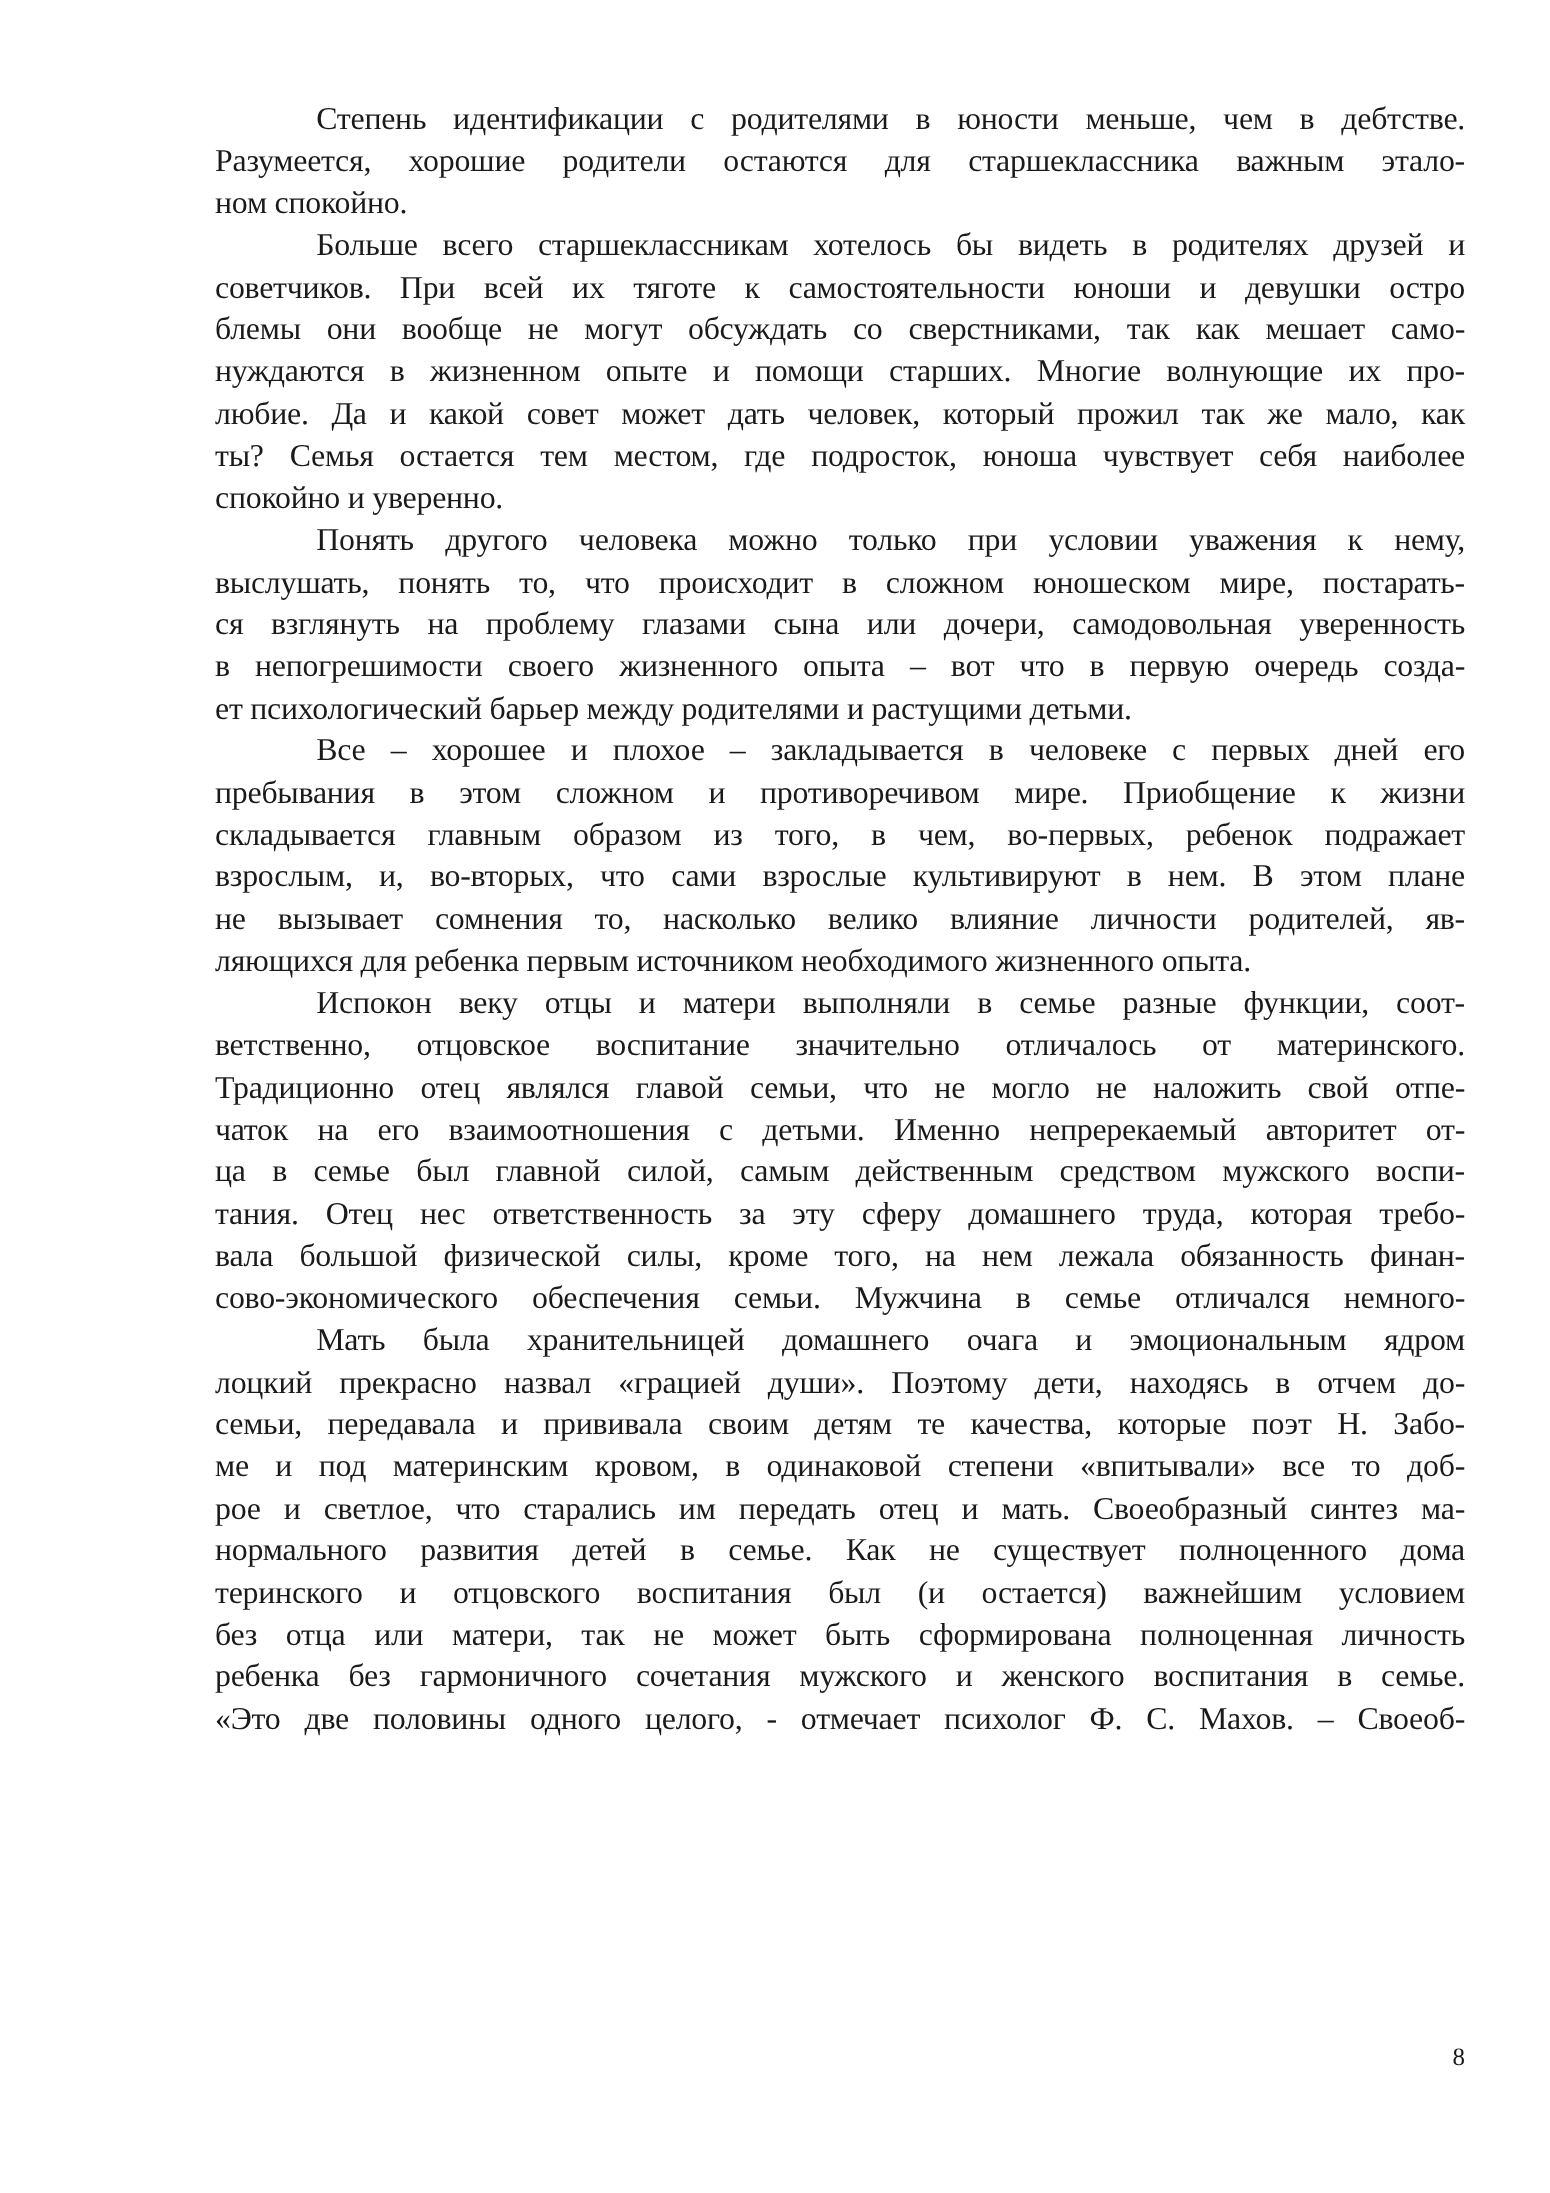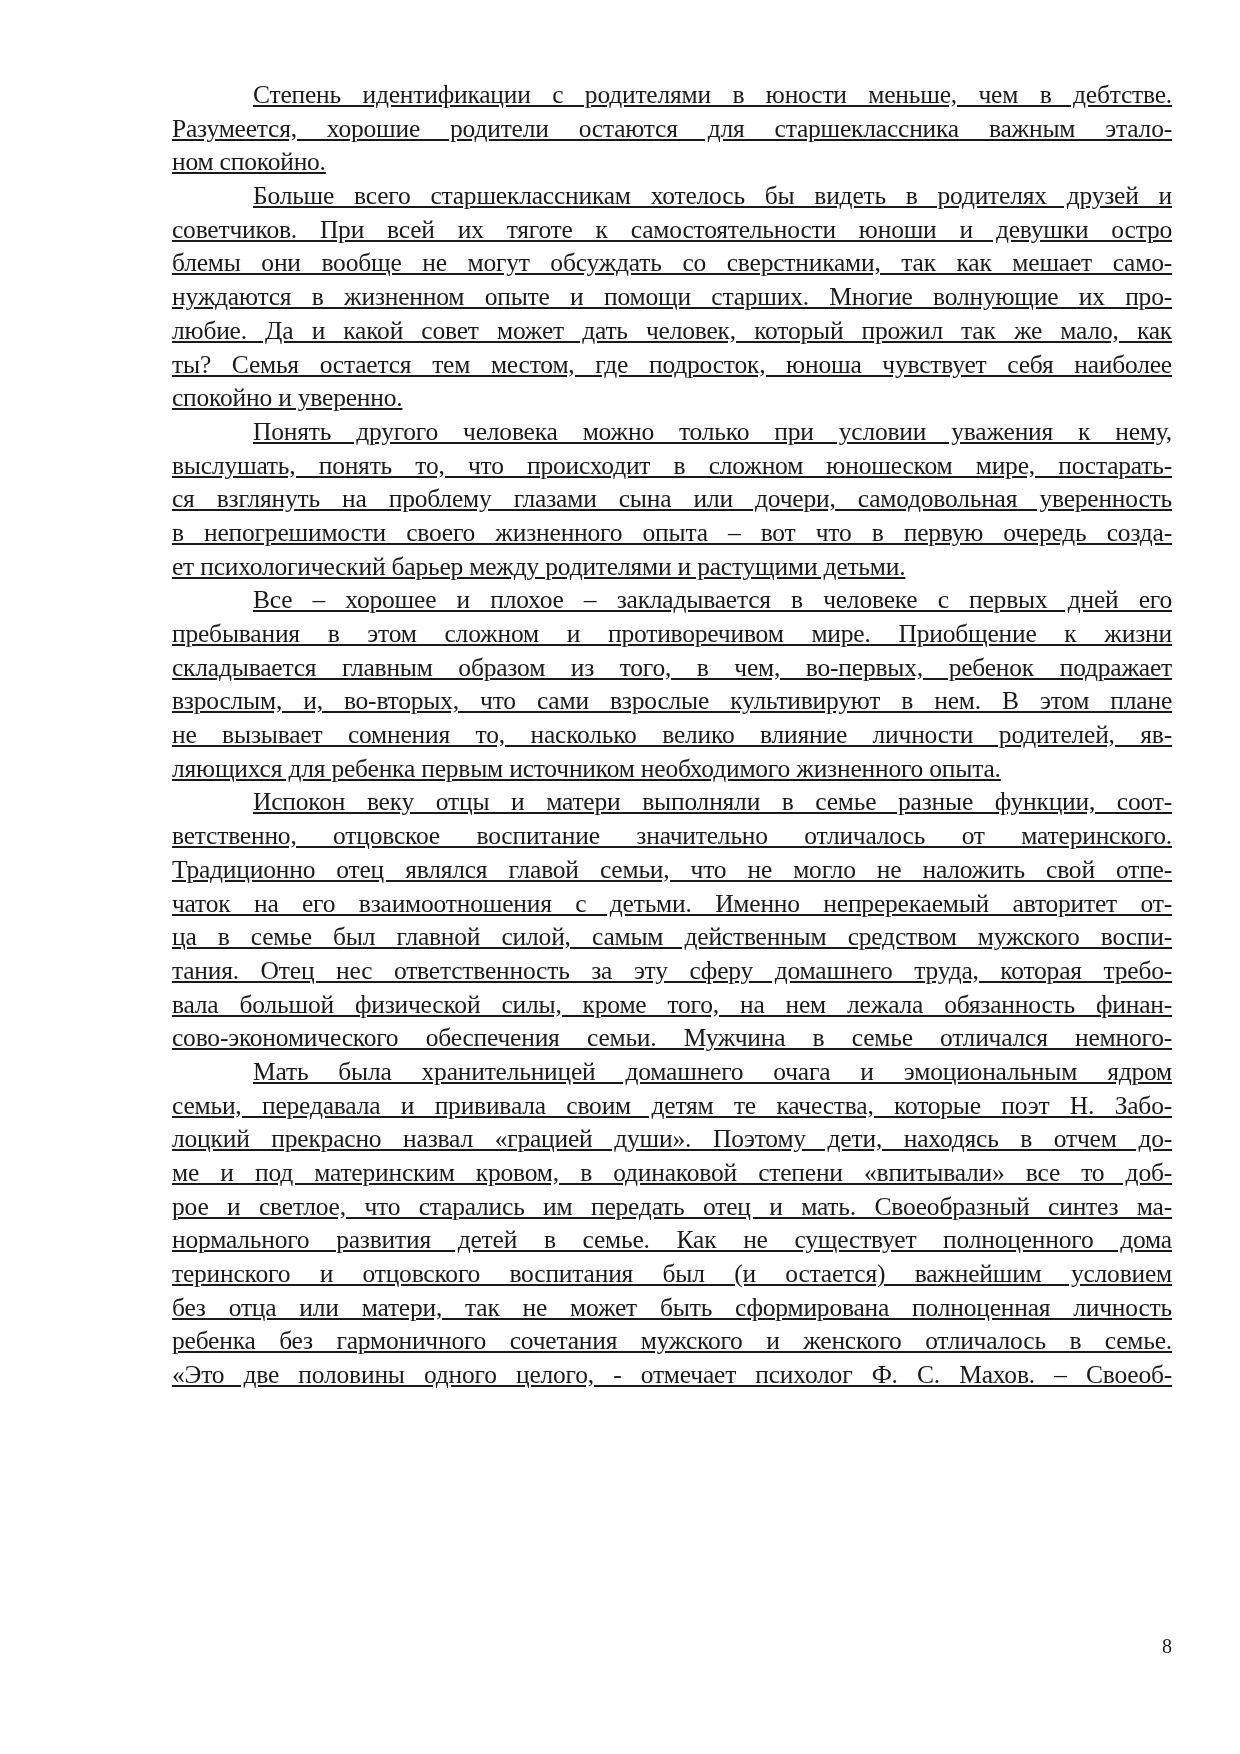--- a/index.html
+++ b/index.html
@@ -16,21 +16,20 @@
       color: #1a1a1a;
     }
     .page {
       position: absolute;
       left: 172px;
       top: 78px;
       width: 1000px;
     }
     .para {
       margin: 0;
-      text-decoration: underline;
     }
     .line {
       display: block;
       height: 33.7px;
       line-height: 33.7px;
       font-size: 25.5px;
       white-space: nowrap;
       text-align: justify;
       text-align-last: justify;
       letter-spacing: -0.2px;
@@ -95,25 +94,25 @@
     <span class="line">Традиционно отец являлся главой семьи, что не могло не наложить свой отпе-</span>
     <span class="line">чаток на его взаимоотношения с детьми. Именно непререкаемый авторитет от-</span>
     <span class="line">ца в семье был главной силой, самым действенным средством мужского воспи-</span>
     <span class="line">тания. Отец нес ответственность за эту сферу домашнего труда, которая требо-</span>
     <span class="line">вала большой физической силы, кроме того, на нем лежала обязанность финан-</span>
     <span class="line">сово-экономического обеспечения семьи. Мужчина в семье отличался немного-</span>
   </p>
 
   <p class="para">
     <span class="line indent">Мать была хранительницей домашнего очага и эмоциональным ядром</span>
+    <span class="line">лоцкий прекрасно назвал «грацией души». Поэтому дети, находясь в отчем до-</span>
     <span class="line">семьи, передавала и прививала своим детям те качества, которые поэт Н. Забо-</span>
-    <span class="line">лоцкий прекрасно назвал «грацией души». Поэтому дети, находясь в отчем до-</span>
     <span class="line">ме и под материнским кровом, в одинаковой степени «впитывали» все то доб-</span>
     <span class="line">рое и светлое, что старались им передать отец и мать. Своеобразный синтез ма-</span>
     <span class="line">нормального  развития детей в семье. Как не существует полноценного дома</span>
     <span class="line">теринского и отцовского воспитания был (и остается) важнейшим условием</span>
     <span class="line">без отца или матери, так не может быть сформирована полноценная личность</span>
-    <span class="line">ребенка без гармоничного сочетания мужского и женского отличалось в семье.</span>
+    <span class="line">ребенка без гармоничного сочетания мужского и женского воспитания в семье.</span>
     <span class="line">«Это две половины одного целого, - отмечает психолог Ф. С. Махов. – Своеоб-</span>
   </p>
 </div>
 
 <div class="page-number">8</div>
 
 </body></html>

